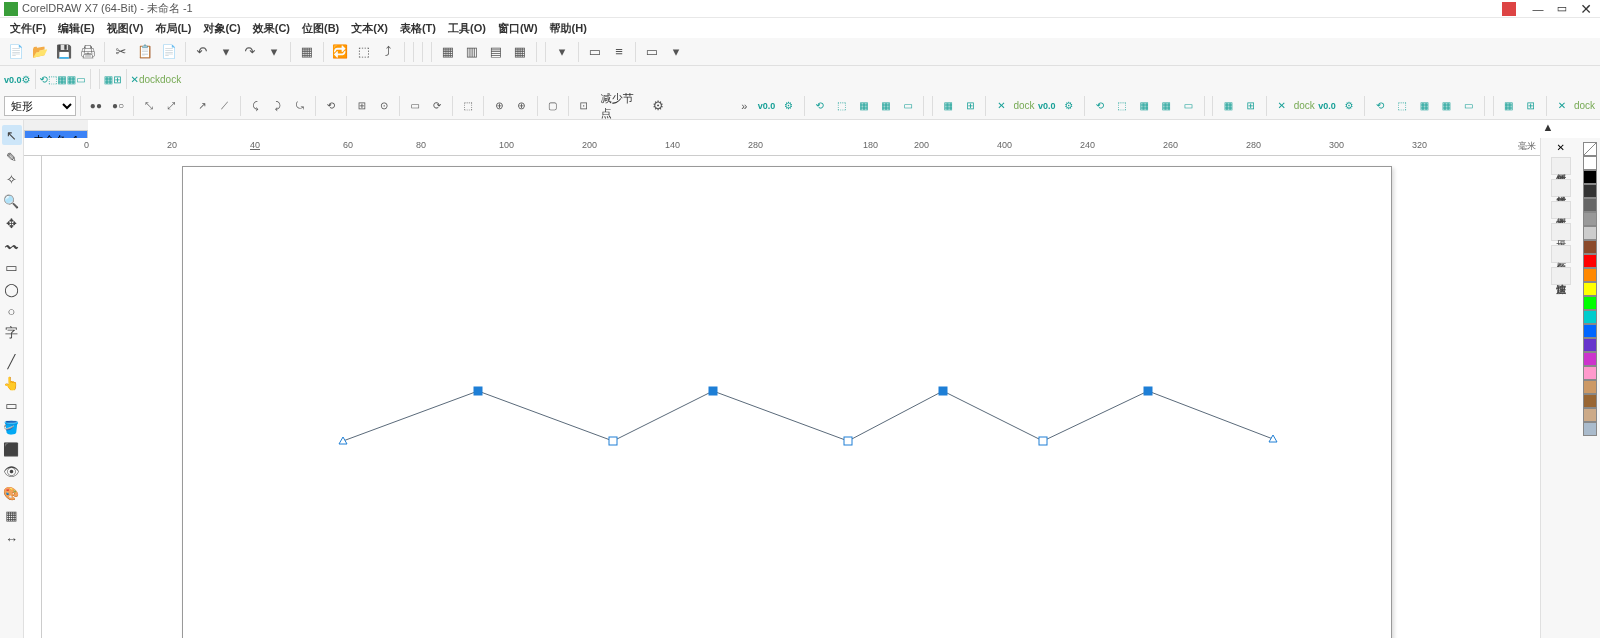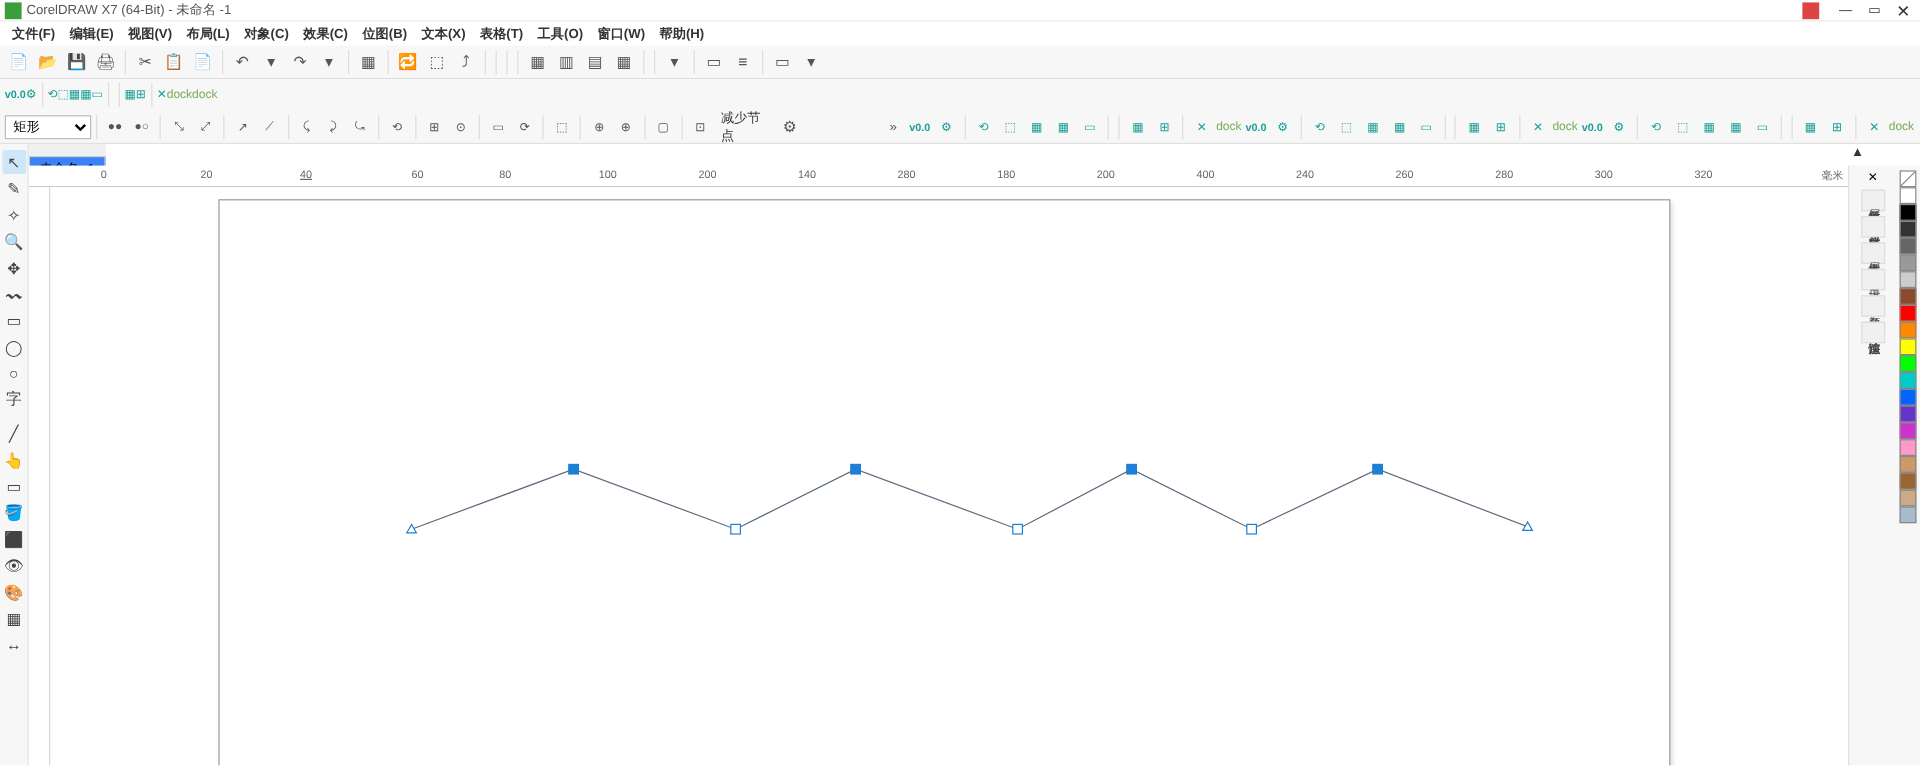--- a/index.html
+++ b/index.html
@@ -434,21 +434,21 @@
 <div class="rulers-h" id="rulerh">
     <div class="tick" style="left: 60px;">0</div>
     <div class="tick" style="left: 143px;">20</div>
     <div class="tick" style="left: 226px; text-decoration: underline;">40</div>
     <div class="tick" style="left: 319px;">60</div>
     <div class="tick" style="left: 392px;">80</div>
     <div class="tick" style="left: 475px;">100</div>
     <div class="tick" style="left: 558px;">200</div>
     <div class="tick" style="left: 641px;">140</div>
     <div class="tick" style="left: 724px;">280</div>
-    <div class="tick" style="left: 807px;">180</div>
+    <div class="tick" style="left: 839px;">180</div>
     <div class="tick" style="left: 890px;">200</div>
     <div class="tick" style="left: 973px;">400</div>
     <div class="tick" style="left: 1056px;">240</div>
     <div class="tick" style="left: 1139px;">260</div>
     <div class="tick" style="left: 1222px;">280</div>
     <div class="tick" style="left: 1305px;">300</div>
     <div class="tick" style="left: 1388px; text-align: center;">320</div>
     <div class="tick" style="right: 4px; left: auto;">毫米</div>
   </div>
 <div class="rulers-v"></div>

